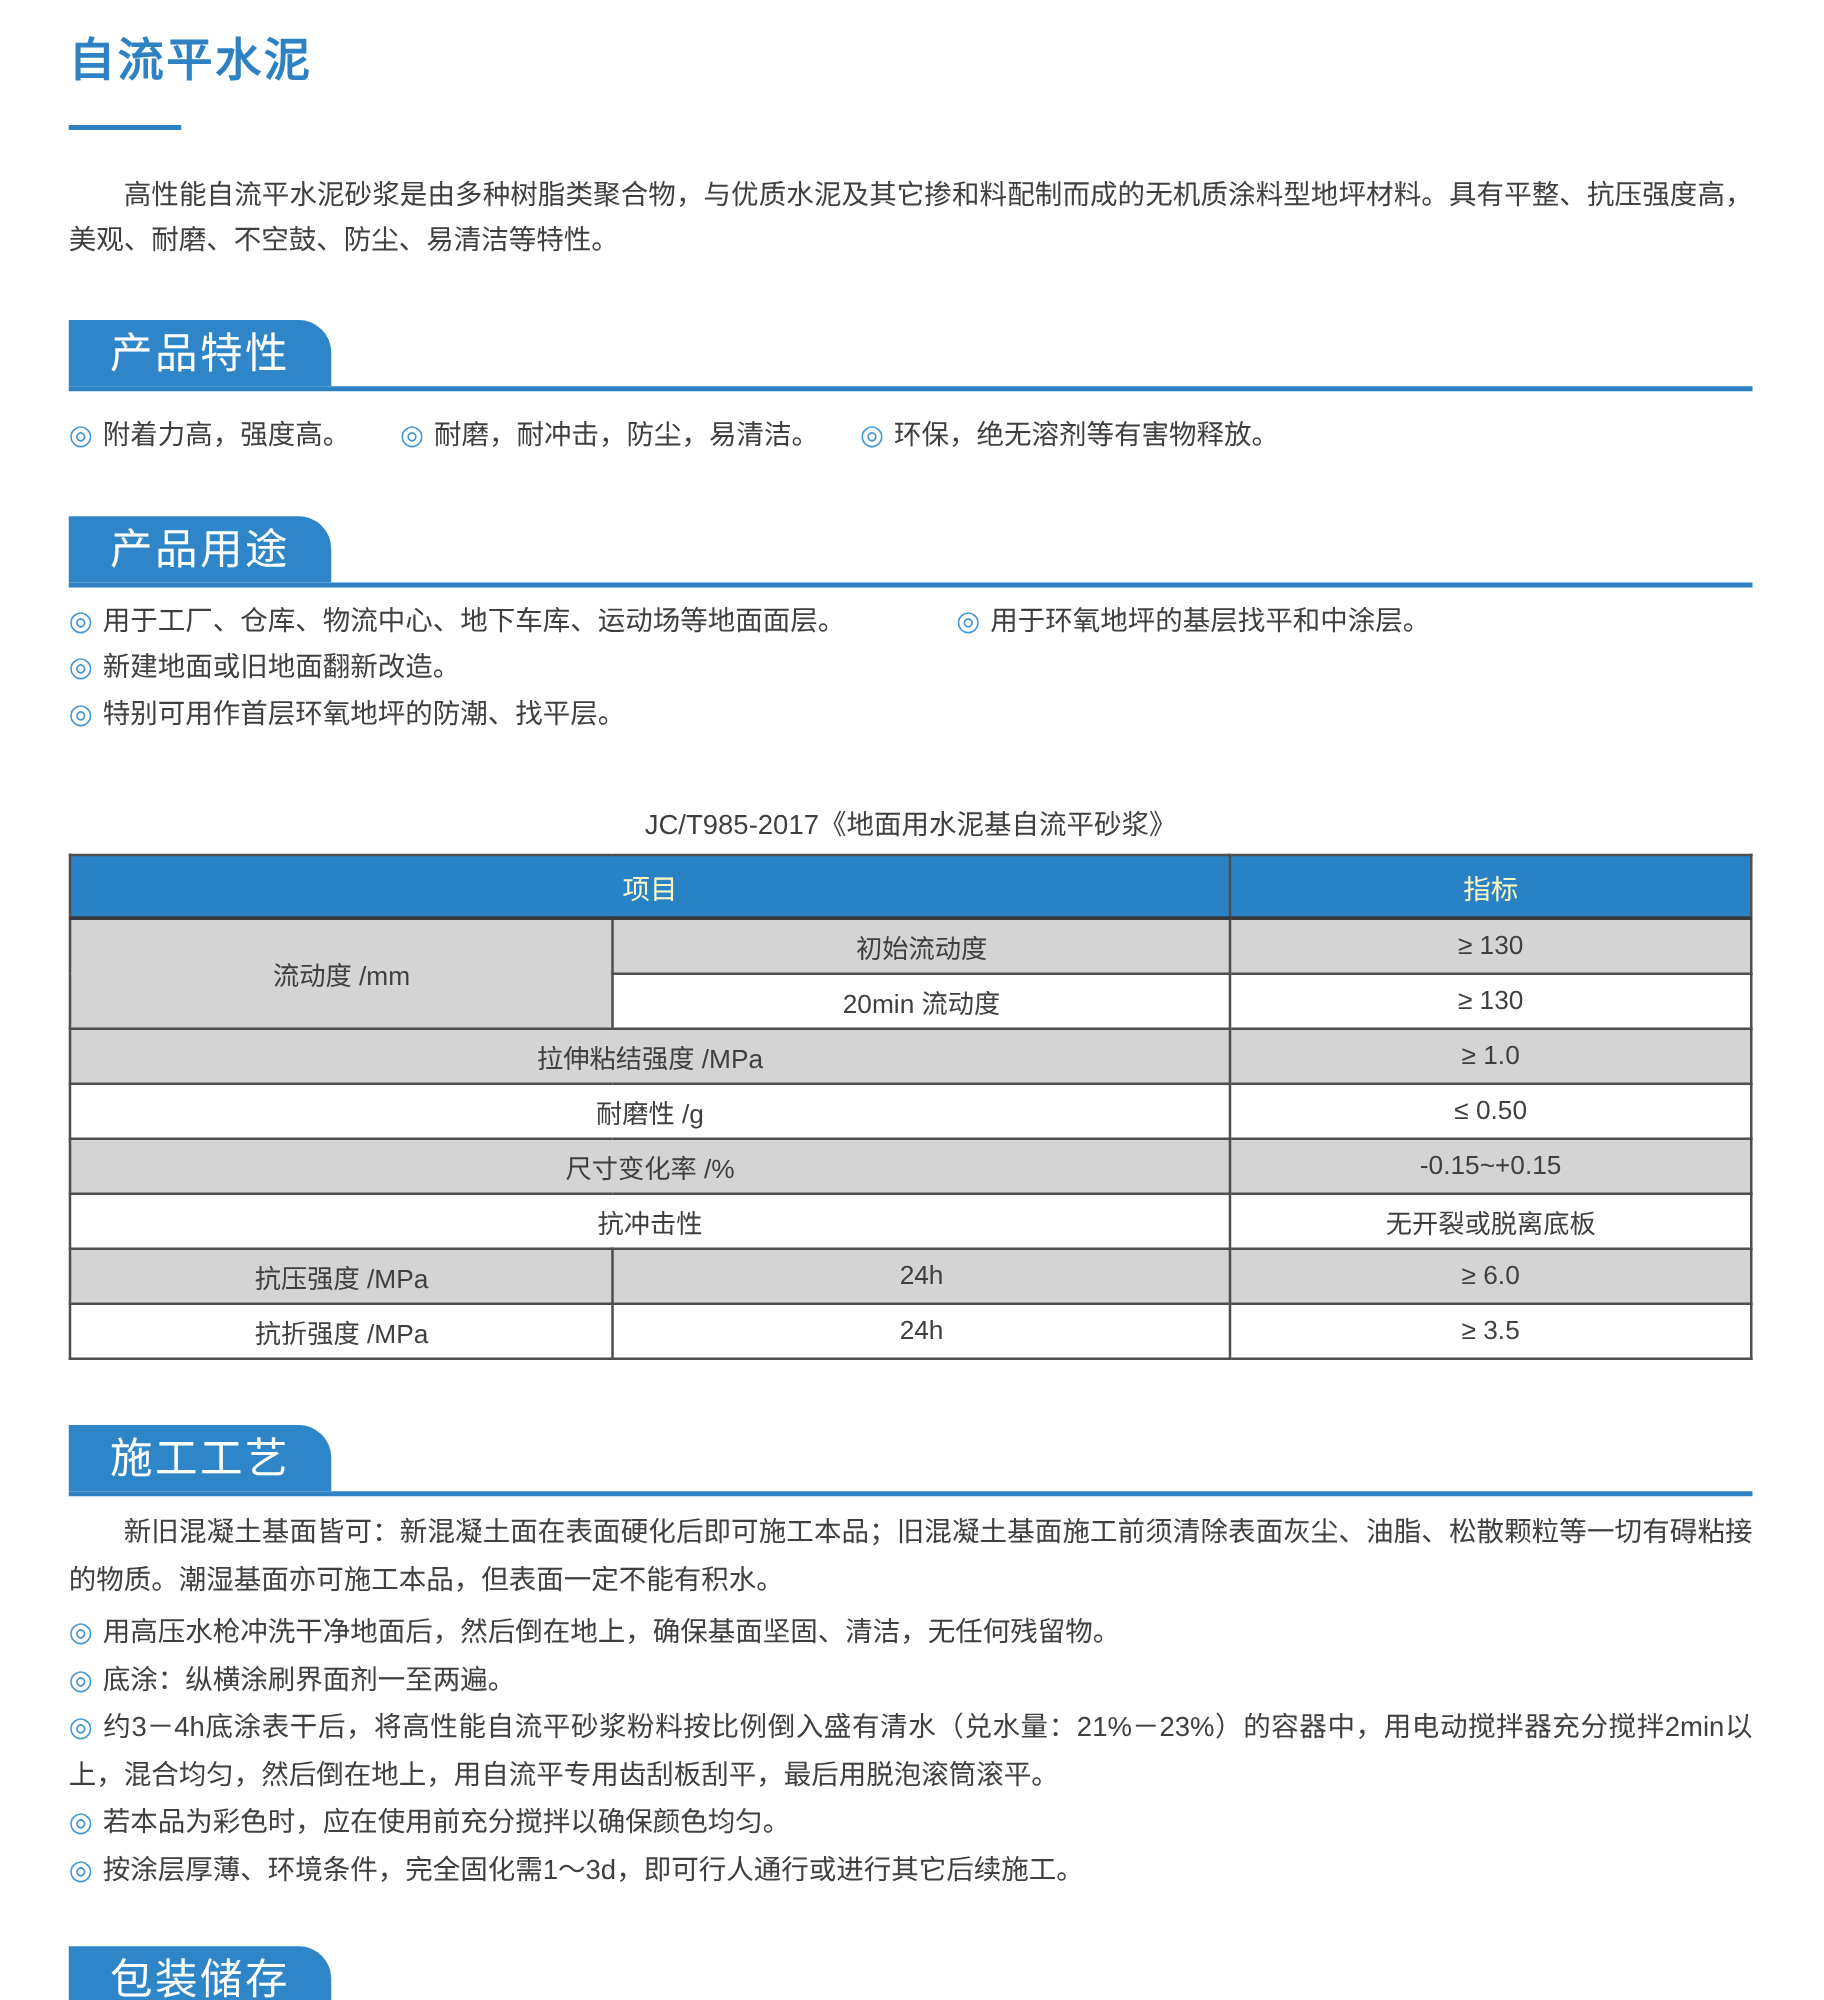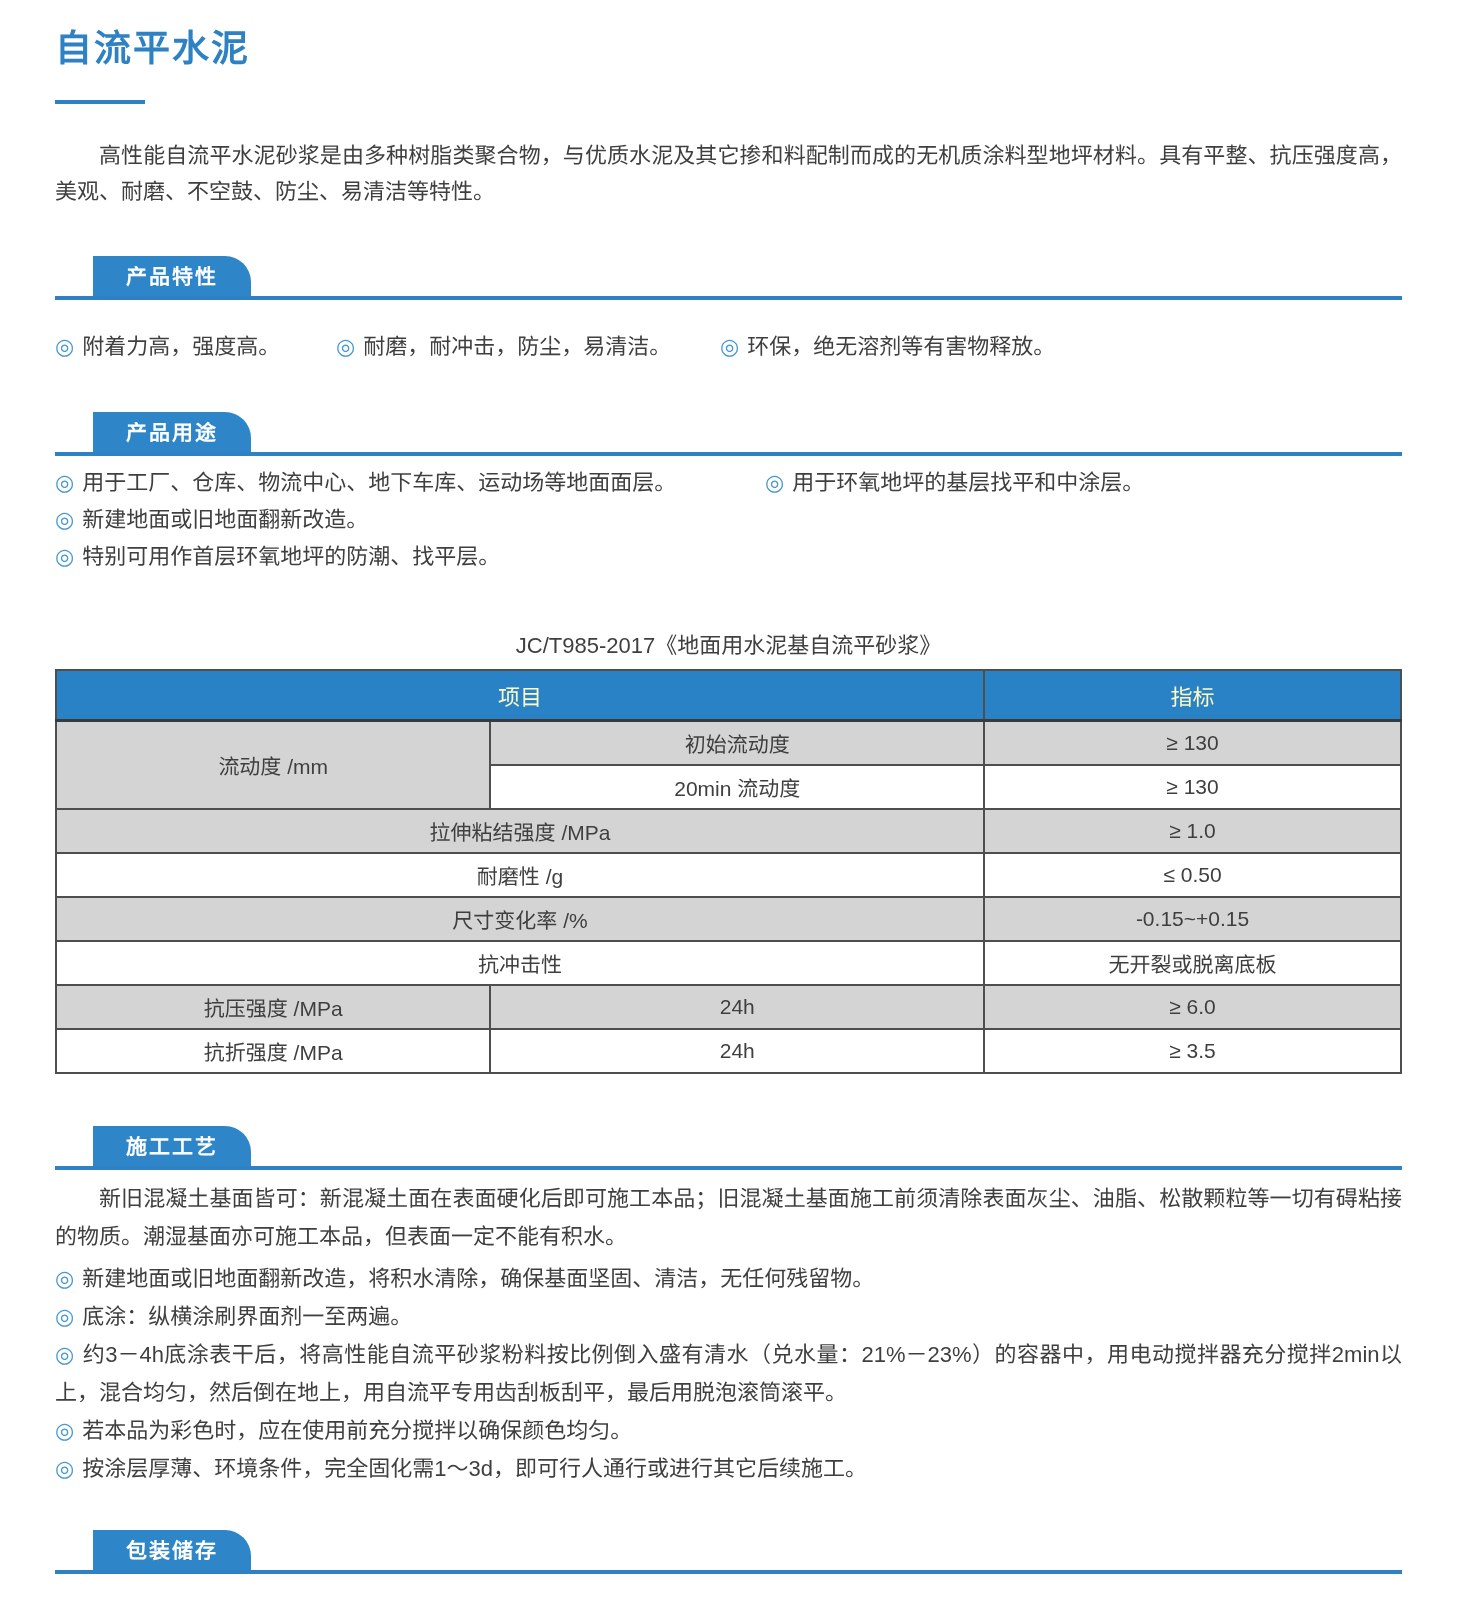--- a/index.html
+++ b/index.html
@@ -46,45 +46,43 @@
   
   .section{margin-top:0;}
   .banner{
     border-bottom:4px solid var(--accent);
     line-height:0;
   }
   .tab{
     display:inline-block;
     background:var(--tab-blue);
     color:#ffffff;
-    font-size:21px;
-    font-weight:bold;
+    font-size:34px;
+    font-weight:normal;
     line-height:1;
     letter-spacing:2px;
     padding:10px 33px 9px 33px;
     border-radius:0 26px 0 0;
-    margin-left:38px;
   }
 
   
   .bullet-line{
     font-size:22px;
     line-height:30px;
   }
   .bullet-ico{
     color:#4698d2;
     font-size:22px;
     margin-right:8px;
   }
 
   
   .features-row{
     display:flex;
-    margin-top:32px;
-    gap:16px;
+    margin-top:20px;
   }
   .fw1{width:265px;}
   .fw2{width:368px;}
 
   
   .uses-grid{
     display:flex;
     margin-top:12px;
   }
   .uses-col-left{width:710px;}
@@ -237,21 +235,21 @@
       </tbody>
     </table>
   </div>
 
   <div class="section sec-process">
     <div class="banner">
       <span class="tab">施工工艺</span>
     </div>
     <p class="process-intro">新旧混凝土基面皆可：新混凝土面在表面硬化后即可施工本品；旧混凝土基面施工前须清除表面灰尘、油脂、松散颗粒等一切有碍粘接的物质。潮湿基面亦可施工本品，但表面一定不能有积水。</p>
     <div class="process-list">
-      <div class="bullet-line"><span class="bullet-ico">◎</span><span>新建地面或旧地面翻新改造，将积水清除，确保基面坚固、清洁，无任何残留物。</span></div>
+      <div class="bullet-line"><span class="bullet-ico">◎</span><span>用高压水枪冲洗干净地面后，然后倒在地上，确保基面坚固、清洁，无任何残留物。</span></div>
       <div class="bullet-line"><span class="bullet-ico">◎</span><span>底涂：纵横涂刷界面剂一至两遍。</span></div>
       <div class="bullet-line"><span class="bullet-ico">◎</span><span>约3－4h底涂表干后，将高性能自流平砂浆粉料按比例倒入盛有清水（兑水量：21%－23%）的容器中，用电动搅拌器充分搅拌2min以上，混合均匀，然后倒在地上，用自流平专用齿刮板刮平，最后用脱泡滚筒滚平。</span></div>
       <div class="bullet-line"><span class="bullet-ico">◎</span><span>若本品为彩色时，应在使用前充分搅拌以确保颜色均匀。</span></div>
       <div class="bullet-line"><span class="bullet-ico">◎</span><span>按涂层厚薄、环境条件，完全固化需1～3d，即可行人通行或进行其它后续施工。</span></div>
     </div>
   </div>
 
   <div class="section sec-pack">
     <div class="banner">
       <span class="tab">包装储存</span>

